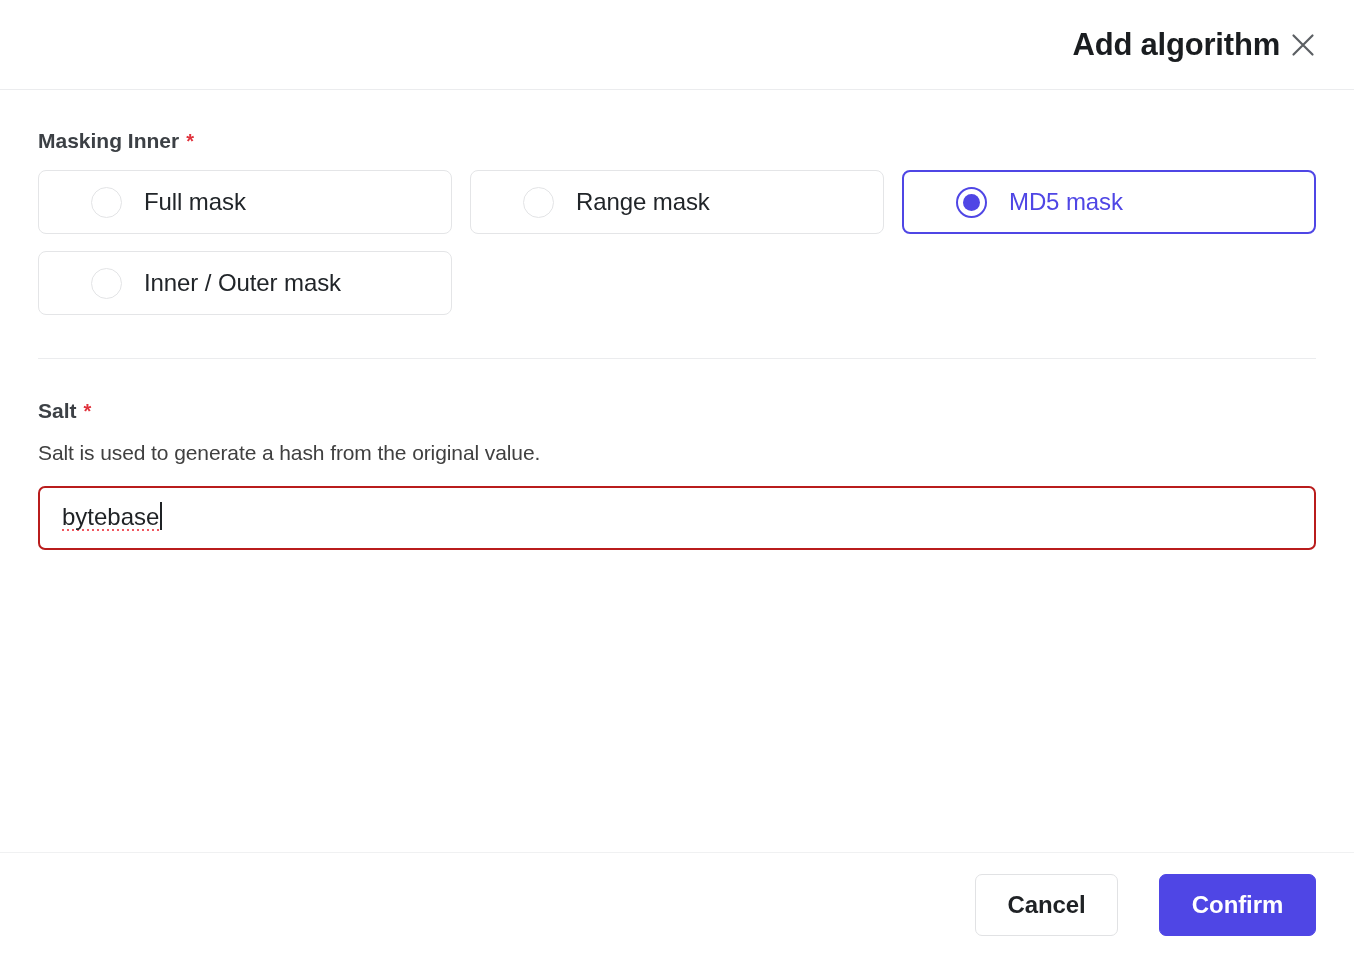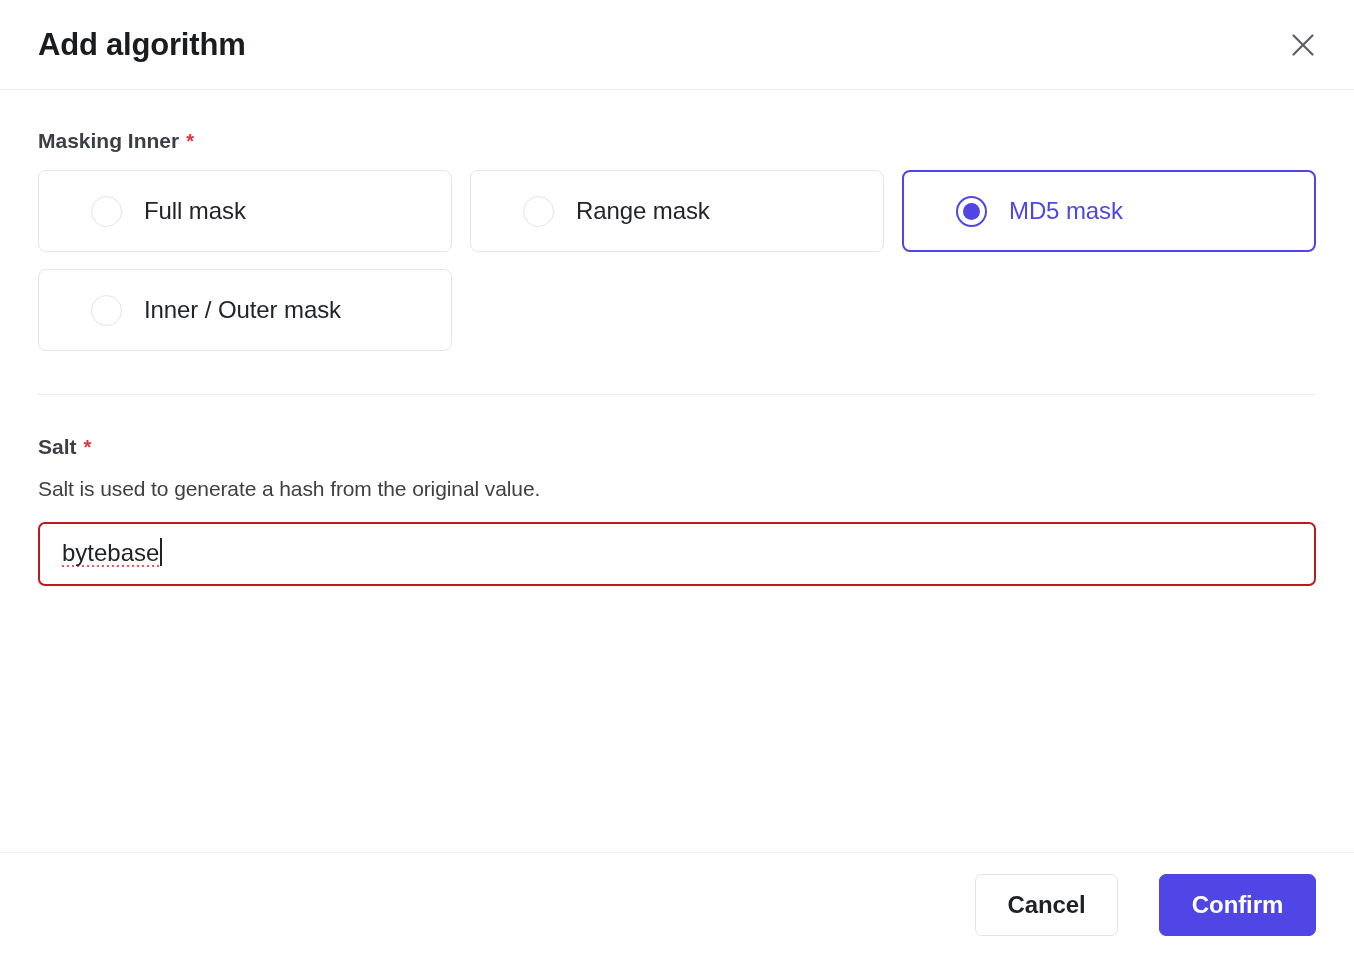--- a/index.html
+++ b/index.html
@@ -27,21 +27,21 @@
     position: relative;
   }
 
   
   .dialog-header {
     height: 90px;
     min-height: 90px;
     border-bottom: 1px solid #ebecee;
     display: flex;
     align-items: center;
-    justify-content: space-between;
+    justify-content: flex-end;
     padding: 0 28px 0 38px;
   }
   .dialog-title {
     font-size: 31px;
     font-weight: 700;
     letter-spacing: -0.2px;
     color: #1a1d20;
     line-height: 1;
   }
   .close-btn {
@@ -82,21 +82,21 @@
     line-height: 1;
   }
 
   
   .radio-grid {
     display: grid;
     grid-template-columns: repeat(3, 1fr);
     gap: 17px 18px;
   }
   .radio-card {
-    height: 82px;
+    height: 64px;
     border: 1px solid #e4e5e7;
     border-radius: 8px;
     background: #ffffff;
     display: flex;
     align-items: center;
     padding: 0 0 0 52px;
     cursor: pointer;
     font-size: 24px;
     color: #212529;
     letter-spacing: -0.1px;

